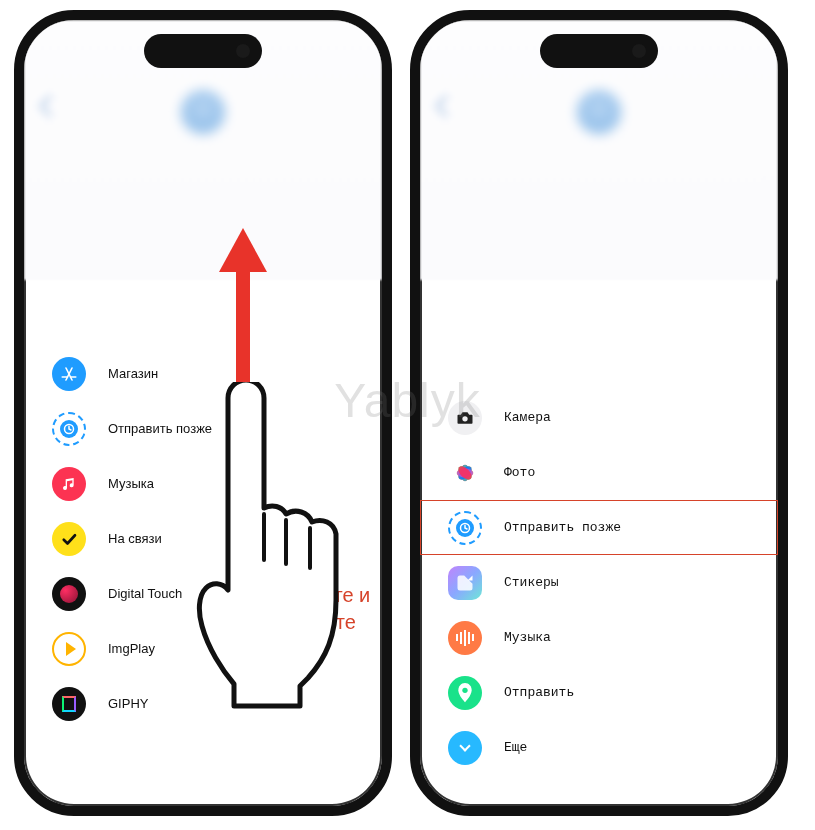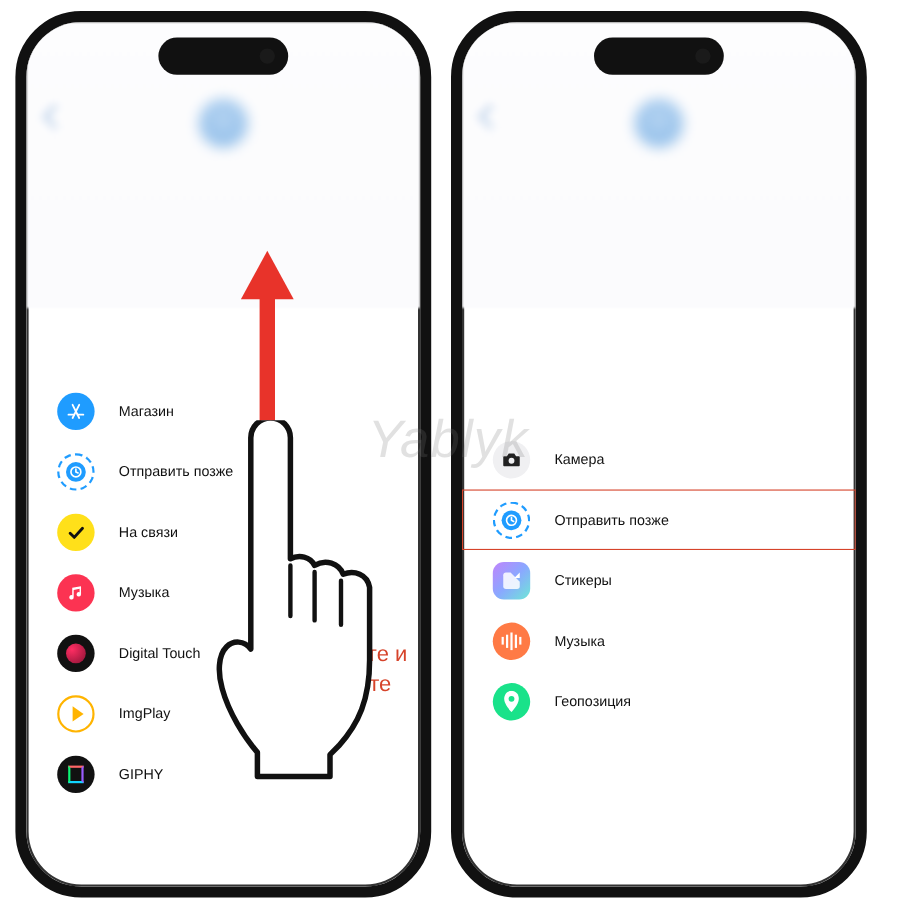--- a/index.html
+++ b/index.html
@@ -15,21 +15,20 @@
     position: absolute;
     left: 50%;
     top: 400px;
     transform: translate(-50%, -50%);
     font-size: 48px;
     color: rgba(120,120,120,0.22);
     font-weight: 300;
     letter-spacing: 1px;
     pointer-events: none;
     z-index: 50;
-    font-style: italic;
   }
   .phones {
     display: flex;
     gap: 18px;
     padding: 10px 14px;
   }
   .phone {
     width: 378px;
     height: 806px;
     border: 10px solid #111;
@@ -87,21 +86,21 @@
     border-bottom: 3px solid #b0c8e6;
     transform: rotate(45deg);
     filter: blur(4px);
   }
   .menu {
     position: absolute;
     left: 0;
     right: 0;
   }
   .menu.left { top: 326px; }
-  .menu.right { top: 370px; }
+  .menu.right { top: 370px; font-family: Liberation Mono, monospace; }
   .item {
     display: flex;
     align-items: center;
     height: 55px;
     padding-left: 28px;
     position: relative;
   }
   .item.highlight {
     outline: 1.5px solid #d6432a;
     outline-offset: -1px;
@@ -259,35 +258,35 @@
             <svg width="12" height="12" viewBox="0 0 24 24" fill="none" stroke="#fff" stroke-width="3" stroke-linecap="round">
                 <circle cx="12" cy="12" r="9"></circle>
                 <polyline points="12 7 12 12 16 14"></polyline>
               </svg>
           </div>
         </div>
         <span class="label">Отправить позже</span>
       </div>
 
       <div class="item">
+        <div class="icon ic-music">
+          <svg width="16" height="16" viewBox="0 0 24 24" fill="#fff">
+              <path d="M9 18a3 3 0 1 1-2-2.83V5l12-2v11a3 3 0 1 1-2-2.83V6.5L9 8v10z"></path>
+            </svg>
+        </div>
+        <span class="label">Музыка</span>
+      </div>
+
+      <div class="item">
         <div class="icon ic-checkin">
           <svg width="18" height="18" viewBox="0 0 24 24" fill="none" stroke="#111" stroke-width="3.5" stroke-linecap="round" stroke-linejoin="round">
               <polyline points="5 13 10 18 20 7"></polyline>
             </svg>
         </div>
         <span class="label">На связи</span>
-      </div>
-
-      <div class="item">
-        <div class="icon ic-music">
-          <svg width="16" height="16" viewBox="0 0 24 24" fill="#fff">
-              <path d="M9 18a3 3 0 1 1-2-2.83V5l12-2v11a3 3 0 1 1-2-2.83V6.5L9 8v10z"></path>
-            </svg>
-        </div>
-        <span class="label">Музыка</span>
       </div>
 
       <div class="item">
         <div class="icon ic-digital">
           <div class="ic-digital-inner"></div>
         </div>
         <span class="label">Digital Touch</span>
       </div>
 
       <div class="item">
@@ -327,20 +326,37 @@
       <div class="item">
         <div class="icon ic-camera">
           <svg width="20" height="20" viewBox="0 0 24 24" fill="#222">
               <path d="M4 8h3l2-3h6l2 3h3a1 1 0 0 1 1 1v9a1 1 0 0 1-1 1H4a1 1 0 0 1-1-1V9a1 1 0 0 1 1-1z"></path>
               <circle cx="12" cy="13" r="3.2" fill="#f0f0f2"></circle>
             </svg>
         </div>
         <span class="label">Камера</span>
       </div>
 
+      <div class="item">
+        <div class="icon ic-photos">
+          <svg viewBox="0 0 40 40">
+            <g transform="translate(20 20)">
+              <ellipse rx="6" ry="11" fill="#ff3b30" opacity=".85" transform="rotate(0)"></ellipse>
+              <ellipse rx="6" ry="11" fill="#ff9500" opacity=".85" transform="rotate(45)"></ellipse>
+              <ellipse rx="6" ry="11" fill="#ffcc00" opacity=".85" transform="rotate(90)"></ellipse>
+              <ellipse rx="6" ry="11" fill="#34c759" opacity=".85" transform="rotate(135)"></ellipse>
+              <ellipse rx="6" ry="11" fill="#30b0c7" opacity=".85" transform="rotate(180)"></ellipse>
+              <ellipse rx="6" ry="11" fill="#007aff" opacity=".85" transform="rotate(225)"></ellipse>
+              <ellipse rx="6" ry="11" fill="#af52de" opacity=".85" transform="rotate(270)"></ellipse>
+              <ellipse rx="6" ry="11" fill="#ff2d55" opacity=".85" transform="rotate(315)"></ellipse>
+            </g>
+          </svg>
+        </div>
+        <span class="label">Фото</span>
+      </div>
 
       <div class="item highlight">
         <div class="icon ic-sendlater">
           <div class="ic-sendlater-inner">
             <svg width="12" height="12" viewBox="0 0 24 24" fill="none" stroke="#fff" stroke-width="3" stroke-linecap="round">
                 <circle cx="12" cy="12" r="9"></circle>
                 <polyline points="12 7 12 12 16 14"></polyline>
               </svg>
           </div>
         </div>
@@ -370,20 +386,26 @@
         <span class="label">Музыка</span>
       </div>
 
       <div class="item">
         <div class="icon ic-location">
           <svg width="16" height="20" viewBox="0 0 24 30" fill="#fff">
               <path d="M12 0C6 0 2 5 2 11c0 8 10 18 10 18s10-10 10-18C22 5 18 0 12 0z"></path>
               <circle cx="12" cy="11" r="4" fill="#19e28a"></circle>
             </svg>
         </div>
-        <span class="label">Геопозиция</span>
-      </div>
-
+        <span class="label">Отправить</span>
+      </div>
+
+      <div class="item">
+        <div class="icon ic-more">
+          <div class="chev"></div>
+        </div>
+        <span class="label">Еще</span>
+      </div>
 
     </div>
   </div>
 
 </div>
 
 </body></html>

